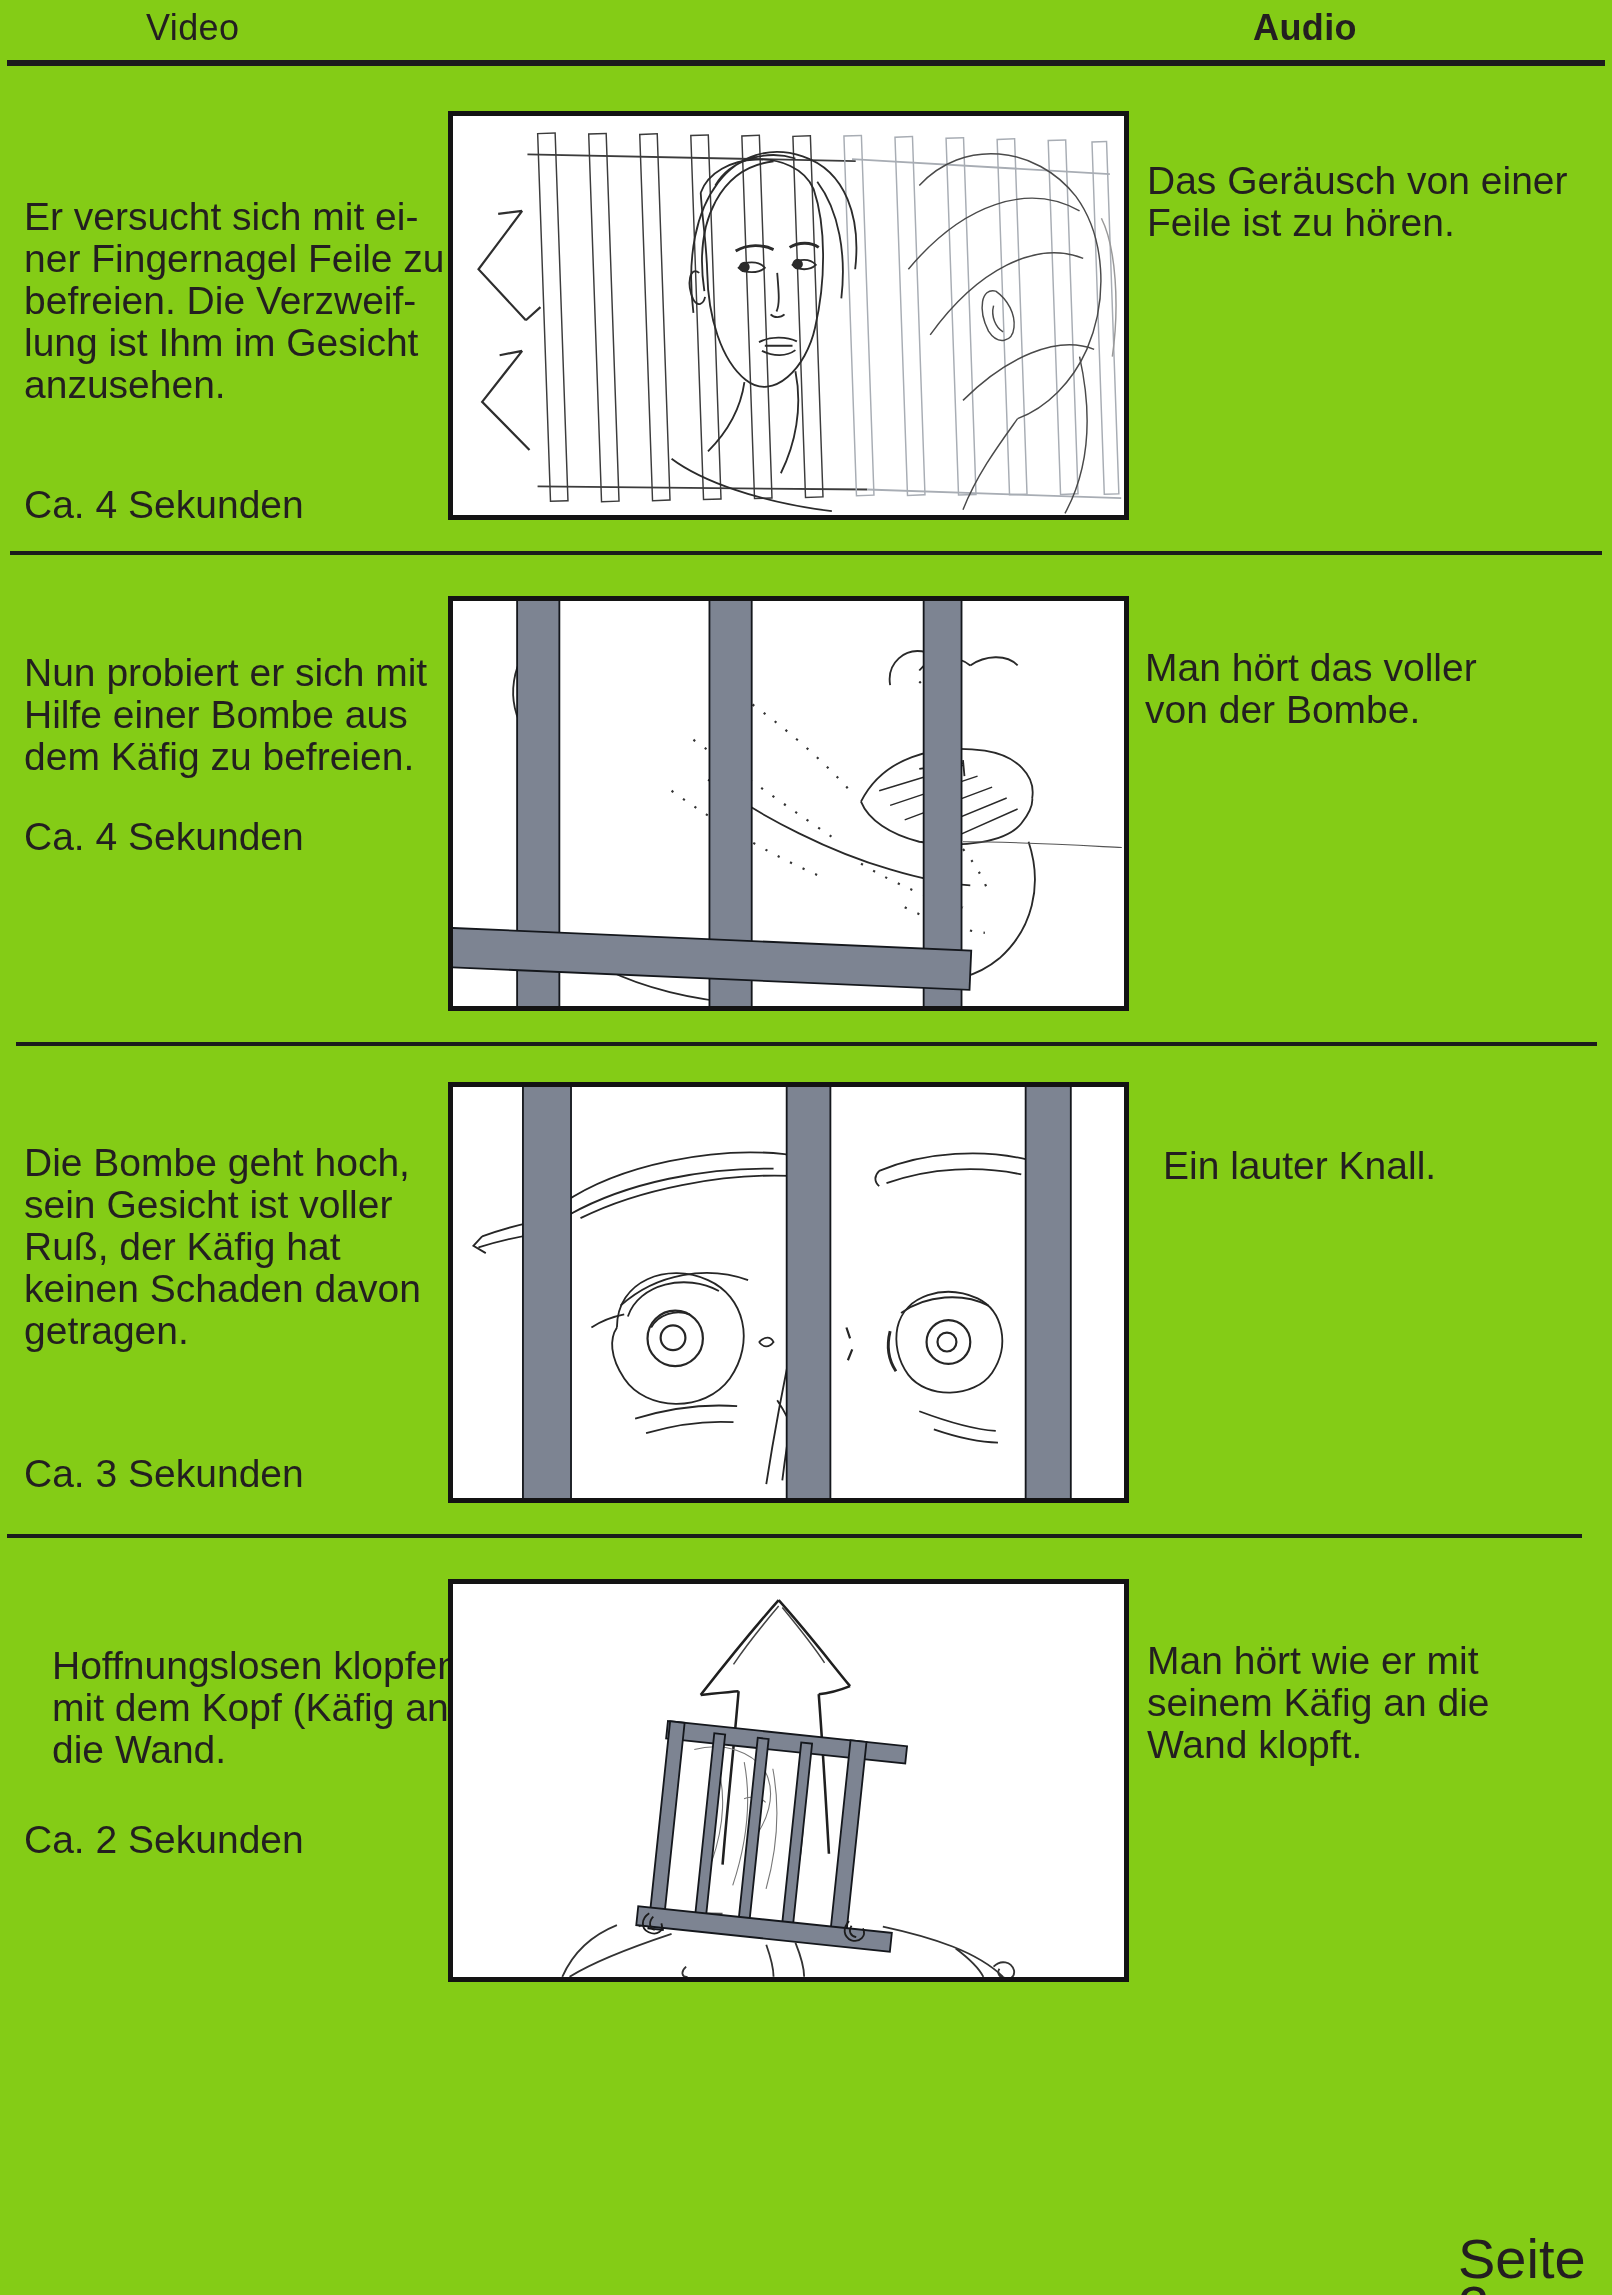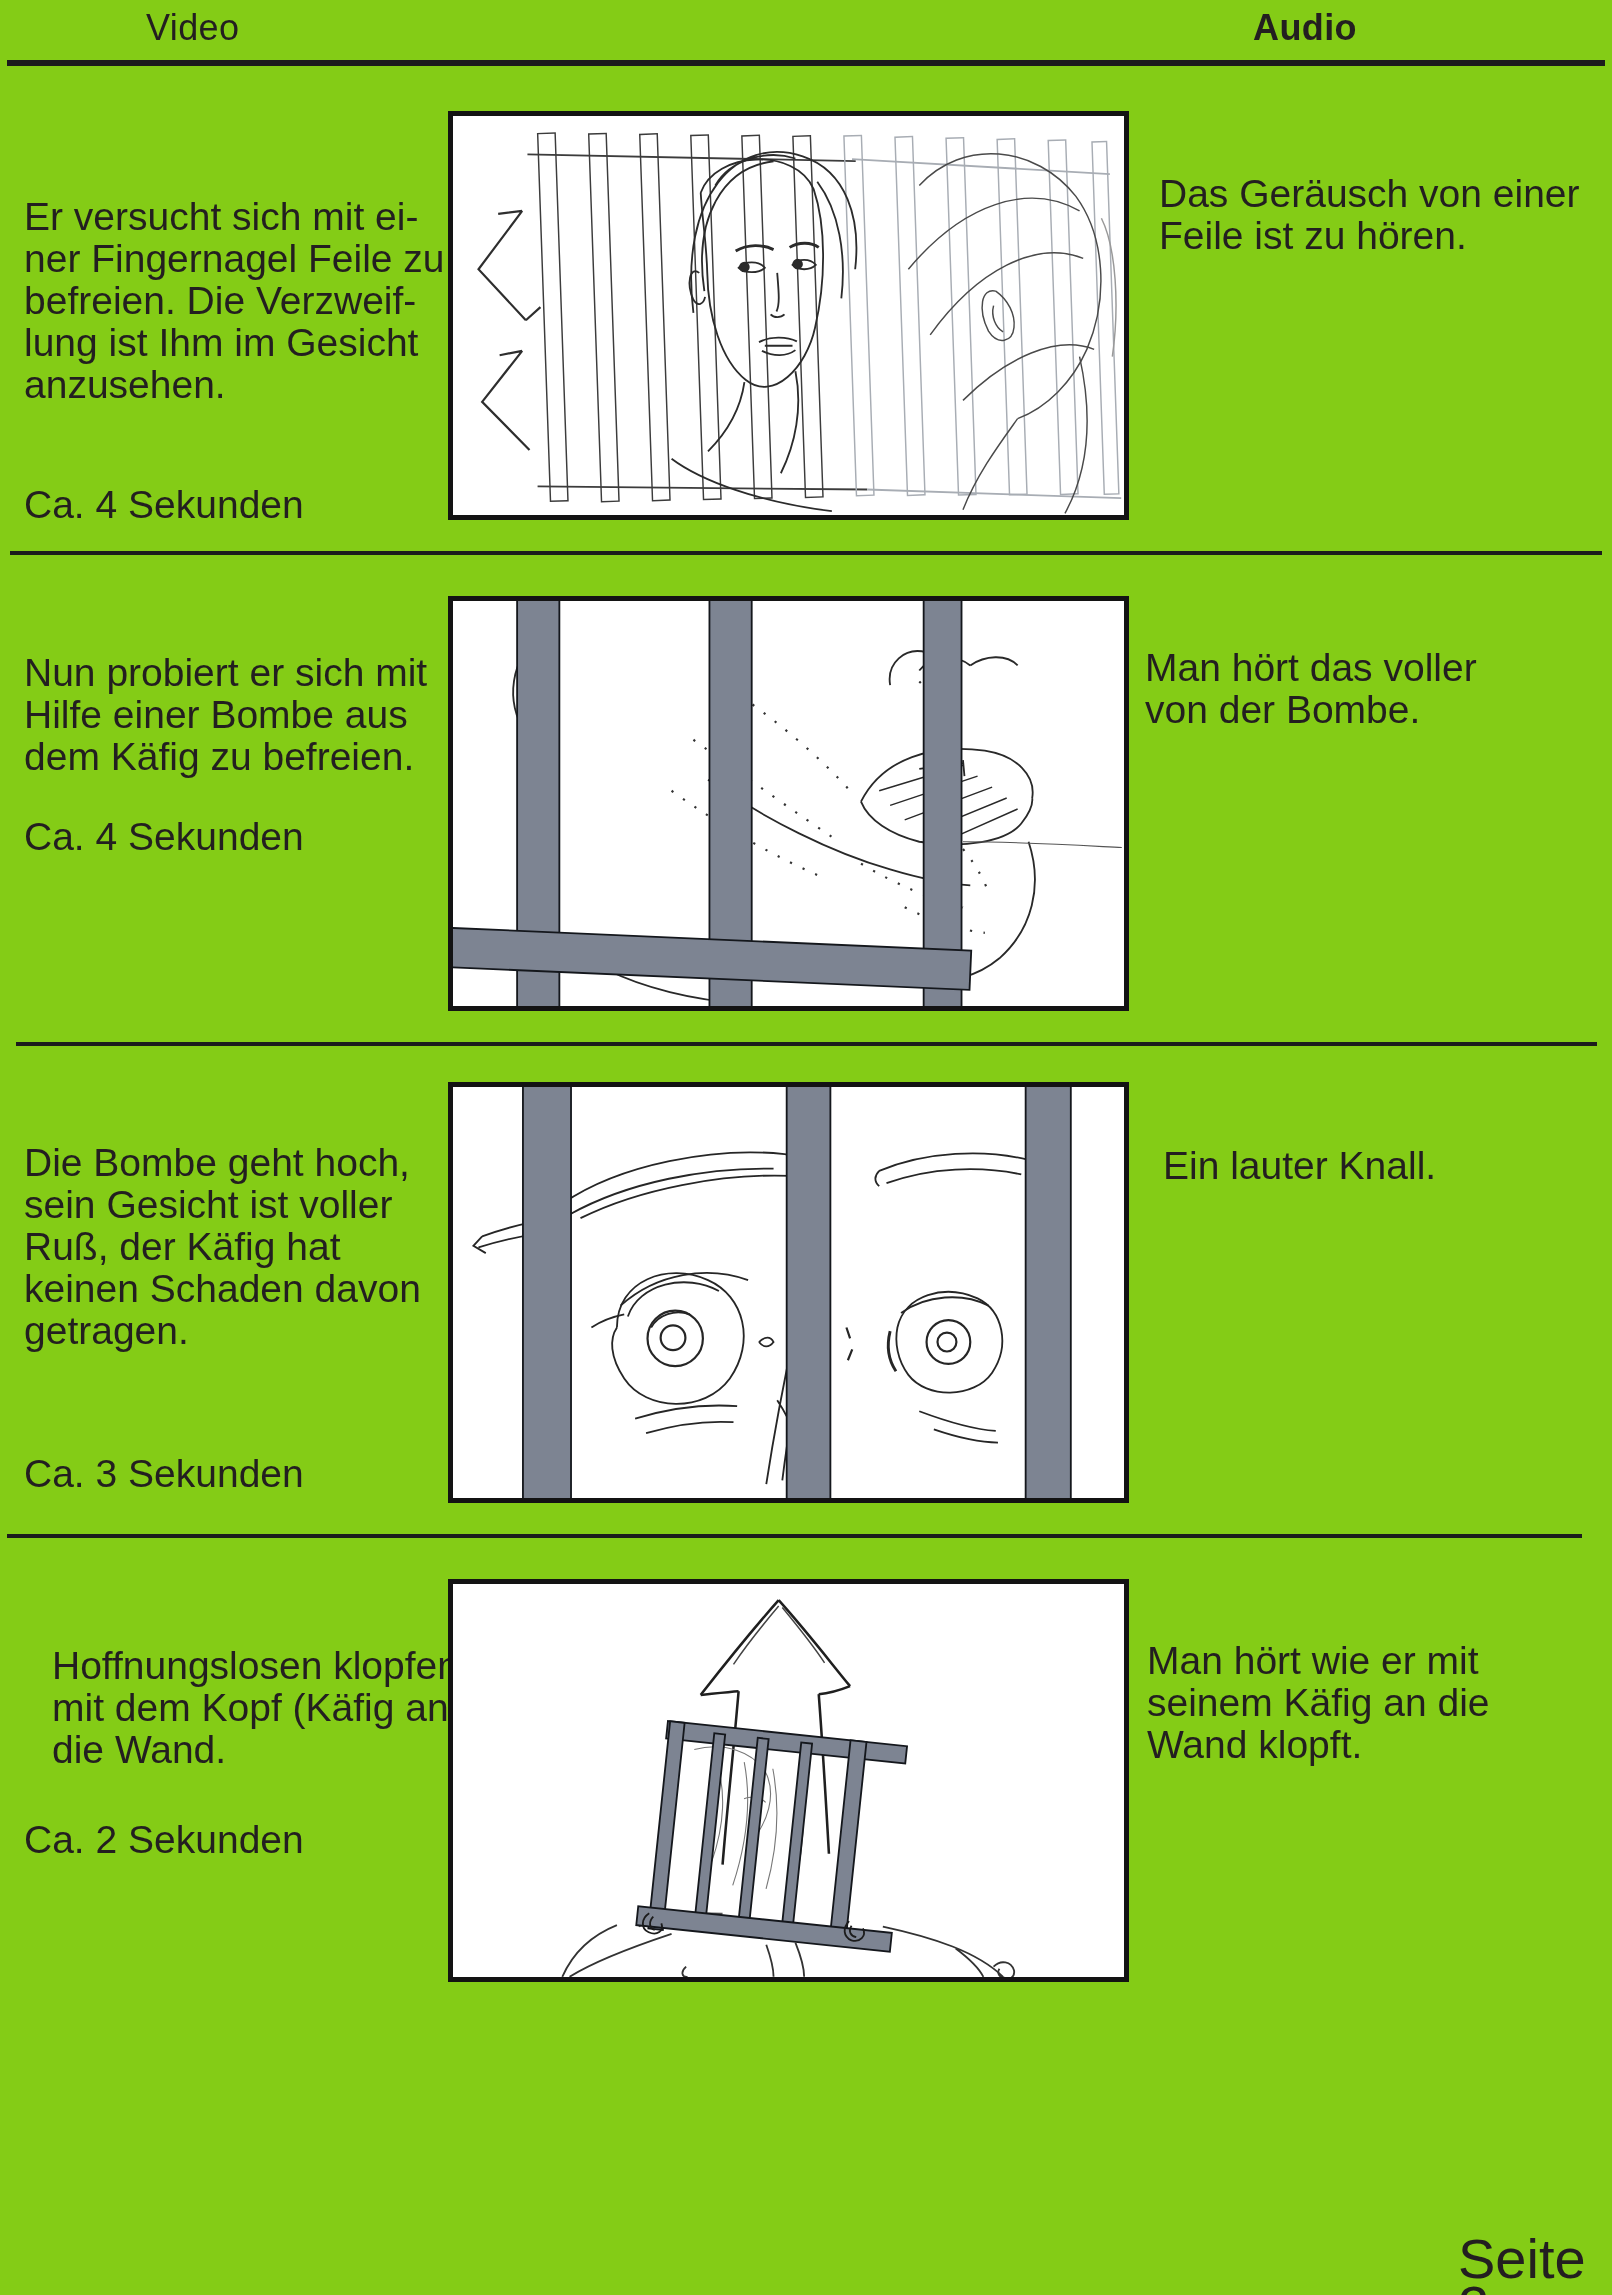--- a/index.html
+++ b/index.html
@@ -18,21 +18,21 @@
 
   .video-text,.audio-text,.duration{position:absolute;font-size:39px;line-height:42px;white-space:pre-line;letter-spacing:0px;}
   .vt1{left:24px;top:157px;}
   .vt2{left:24px;top:613px;}
   .vt3{left:24px;top:1103px;}
   .vt4{left:24px;top:1606px;margin-left:28px;}
   .dur1{left:24px;top:445px;}
   .dur2{left:24px;top:777px;}
   .dur3{left:24px;top:1414px;}
   .dur4{left:24px;top:1780px;}
-  .at1{left:1147px;top:134px;margin-left:12px;}
+  .at1{left:1147px;top:121px;}
   .at2{left:1145px;top:608px;}
   .at3{left:1163px;top:1106px;}
   .at4{left:1147px;top:1601px;}
 
   .frame{position:absolute;border:5.1px solid #131313;background:#fff;box-sizing:border-box;margin:0;}
   .f1{left:448px;top:111px;width:681px;height:409px;}
   .f2{left:448px;top:596px;width:681px;height:415px;}
   .f3{left:448px;top:1082px;width:681px;height:421px;}
   .f4{left:448px;top:1579px;width:681px;height:403px;}
   .frame svg{display:block;width:100%;height:100%;}

